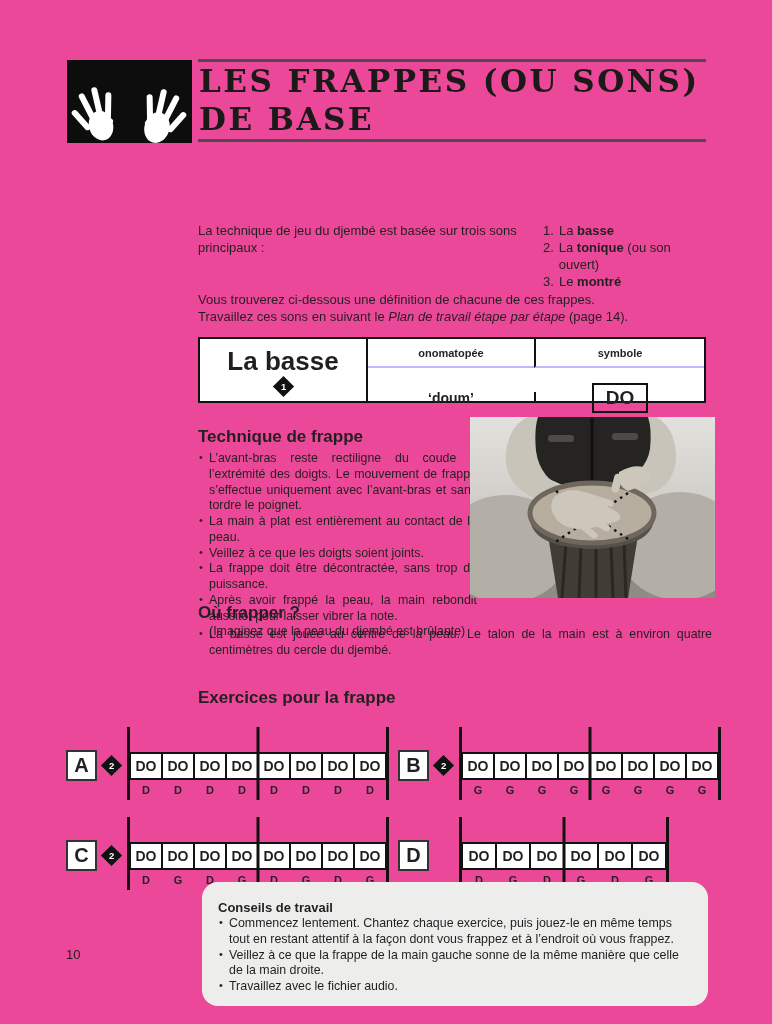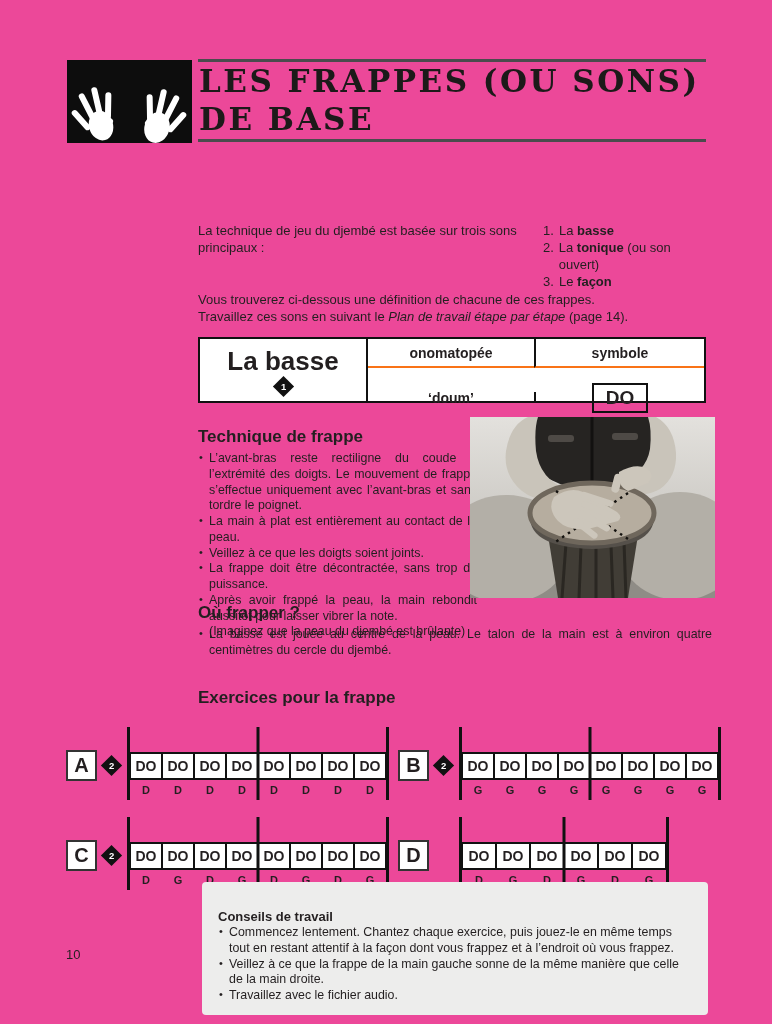--- a/index.html
+++ b/index.html
@@ -23,21 +23,21 @@
   .sound-list { width:169px; }
   .sound-item { display:flex; }
   .sound-num { width:16px; }
   .intro-paras { }
 
   
   .def-table { position:absolute; left:198px; top:337px; width:508px; height:66px;
     border:2px solid #111; display:grid; grid-template-columns:168px 166px 170px; grid-template-rows:29px 35px; background:#fff; }
   .dt-name { grid-row:1 / 3; border-right:2px solid #111; display:flex; flex-direction:column; align-items:center; justify-content:center; }
   .dt-name-text { font-weight:700; font-size:26px; line-height:1; }
-  .dt-h { font-weight:700; font-size:14px; display:flex; align-items:center; justify-content:center; border-bottom:2px solid #f97316; }
+  .dt-h { font-weight:700; font-size:11px; display:flex; align-items:center; justify-content:center; border-bottom:2px solid #c4b5fd; }
   .dt-h2 { border-left:2px solid #111; }
   .dt-v { display:flex; align-items:center; justify-content:center; font-weight:700; font-size:14px;margin-top:24px; }
   .dt-v2 { border-left:2px solid #111; }
   .do-chip { border:2px solid #111; font-weight:700; font-size:19px; line-height:1; padding:3px 12px 4px; }
 
   
   .dia { width:15px; height:15px; background:#111; transform:rotate(45deg); display:flex; align-items:center; justify-content:center; flex:none; }
   .dia span { transform:rotate(-45deg); color:#fff; font-size:9.5px; font-weight:700; }
   .dt-name .dia { margin-top:5px; }
 
@@ -67,21 +67,21 @@
   .cell { width:34px; height:28px; border:2px solid #111; margin-right:-2px; background:#fff;
     display:flex; align-items:center; justify-content:center; font-weight:700; font-size:14px; }
   .hands { display:flex; margin-top:1px; padding-left:1px; }
   .hand-letter { width:32px; height:17px; display:flex; align-items:center; justify-content:center; font-weight:700; font-size:11px; }
   .barline { position:absolute; top:0; bottom:-2px; width:3px; background:#111; }
   .bl-left { left:-2px; } .bl-mid { left:50%; transform:translateX(-50%); } .bl-right { right:-3px; }
   .grid.wide .cell { width:36px; }
   .grid.wide .hand-letter { width:34px; }
 
   
-  .conseils { position:absolute; left:202px; top:882px; width:506px; background:#ededec; border-radius:4px; padding:27px 16px 11px; }
+  .conseils { position:absolute; left:202px; top:882px; width:506px; background:#ededec; border-radius:16px; padding:18px 16px 11px; }
   .conseils-head { font-weight:700; font-size:13px; margin-bottom:1px; }
   .conseils .b-item { text-align:left; }
 
   .pageno { position:absolute; left:66px; top:947px; font-size:13px; }
 </style>
 </head>
 <body>
 
 <div class="page">
 
@@ -125,21 +125,21 @@
             <span><span>La </span><b>basse</b><span></span></span>
           </div>
 
           <div class="sound-item">
             <span class="sound-num">2.</span>
             <span><span>La </span><b>tonique</b><span> (ou son ouvert)</span></span>
           </div>
 
           <div class="sound-item">
             <span class="sound-num">3.</span>
-            <span><span>Le </span><b>façon</b><span></span></span>
+            <span><span>Le </span><b>montré</b><span></span></span>
           </div>
         </div>
     </div>
     <div class="intro-paras">
       <div>Vous trouverez ci-dessous une définition de chacune de ces frappes.</div>
       <div><span>Travaillez ces sons en suivant le </span><i>Plan de travail étape par étape</i><span> (page 14).</span></div>
     </div>
   </div>
 
   <div class="def-table">

